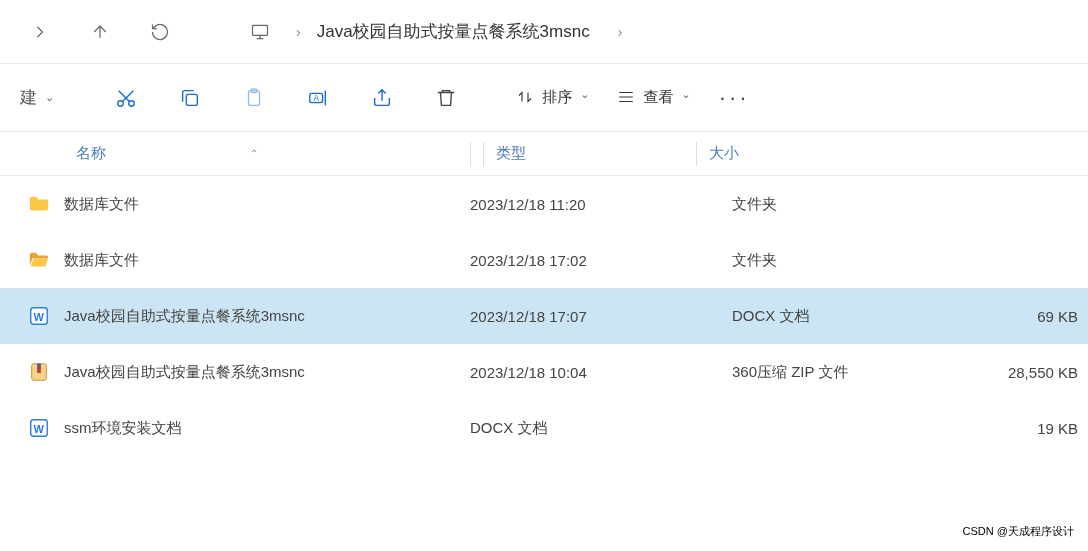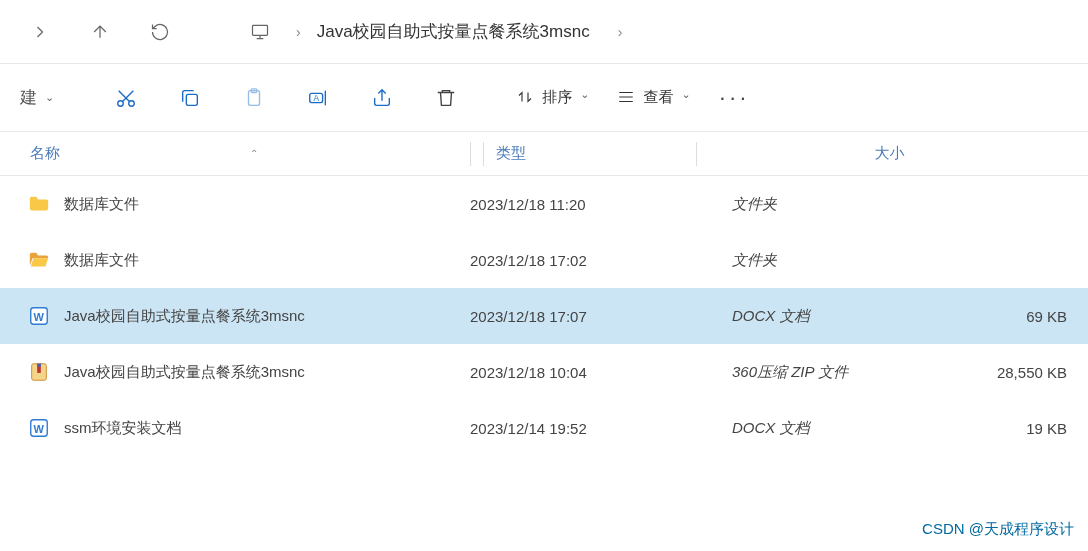--- a/index.html
+++ b/index.html
@@ -16,39 +16,39 @@
     .tool-group { display: flex; align-items: center; margin-right: 20px; color: #444; }
     .tool-btn { width: 44px; height: 44px; display: flex; align-items: center; justify-content: center; margin: 0 10px; color: #1a6cc7; }
     .tool-btn.dark { color: #444; }
     .tool-btn svg { width: 22px; height: 22px; stroke: currentColor; fill: none; stroke-width: 1.5; }
     .tool-btn-text { display: flex; margin: 0 14px; font-size: 15px; color: #333; }
     .tool-btn-text svg { width: 18px; height: 18px; stroke: currentColor; fill: none; stroke-width: 1.5; margin-right: 8px; }
     .tool-chev { margin-left: 8px; color: #666; font-size: 11px; }
     .more-dots { font-size: 22px; letter-spacing: 3px; color: #444; margin-left: 14px; }
     
     .header-row { display: flex; align-items: center; height: 44px; border-bottom: 1px solid #e8e8e8; color: #4a7bb8; font-size: 15px; }
-    .col-name { width: 470px; padding-left: 30px; position: relative; }
+    .col-name { width: 470px; padding-left: 76px; position: relative; }
     .col-date { width: 262px; }
     .col-type { width: 200px; font-family: Liberation Mono, monospace; }
-    .col-size { flex: 1; text-align: center; padding-right: 18px; }
+    .col-size { flex: 1; text-align: left; padding-right: 18px; }
     .sort-ind { position: absolute; left: 250px; top: 4px; color: #888; font-size: 10px; }
     .col-sep { width: 1px; height: 24px; background: #ddd; margin-right: 12px; }
     
     .file-row { display: flex; align-items: center; height: 56px; font-size: 15px; color: #444; }
     .file-row.selected { background: #cce5f4; }
     .file-icon { width: 22px; height: 22px; margin-left: 28px; margin-right: 14px; flex-shrink: 0; }
     .file-name { width: 406px; }
     .file-date { width: 262px; }
-    .file-type { width: 200px; font-style: italic; }
-    .file-size { flex: 1; text-align: right; padding-right: 21px; }
+    .file-type { width: 200px; }
+    .file-size { flex: 1; text-align: right; padding-right: 10px; }
     
     .folder-ico { fill: #f9c846; }
     .folder-open { fill: #f9c846; }
     
-    .watermark { position: absolute; bottom: 12px; right: 14px; color: #0369a1; font-size: 15px; }
+    .watermark { position: absolute; bottom: 12px; right: 14px; color: #000000; font-size: 11px; }
     .new-left { font-size: 17px; color: #555; }
   </style>
 </head>
 <body>
 
 <div class="navbar">
   <div class="nav-btn">
     <svg viewBox="0 0 24 24">
         <path d="M9 6l6 6-6 6"></path>
       </svg>
@@ -188,19 +188,18 @@
       <div class="file-date">2023/12/18 10:04</div>
       <div class="file-type">360压缩 ZIP 文件</div>
       <div class="file-size">28,550 KB</div>
     </div>
     <div class="file-row">
       <div class="file-icon"><svg viewBox="0 0 24 24">
           <rect x="3" y="3" width="18" height="18" rx="3" fill="#fff" stroke="#2e7cd6" stroke-width="1.5"></rect>
           <text x="6" y="17" font-size="12" fill="#2e7cd6" font-weight="bold">W</text>
         </svg></div>
       <div class="file-name">ssm环境安装文档</div>
-      <div class="file-date">2023/12/14 19:52</div>
       <div class="file-type">DOCX 文档</div>
       <div class="file-size">19 KB</div>
     </div>
   </div>
 
 <div class="watermark">CSDN @天成程序设计</div>
 
 </body></html>

